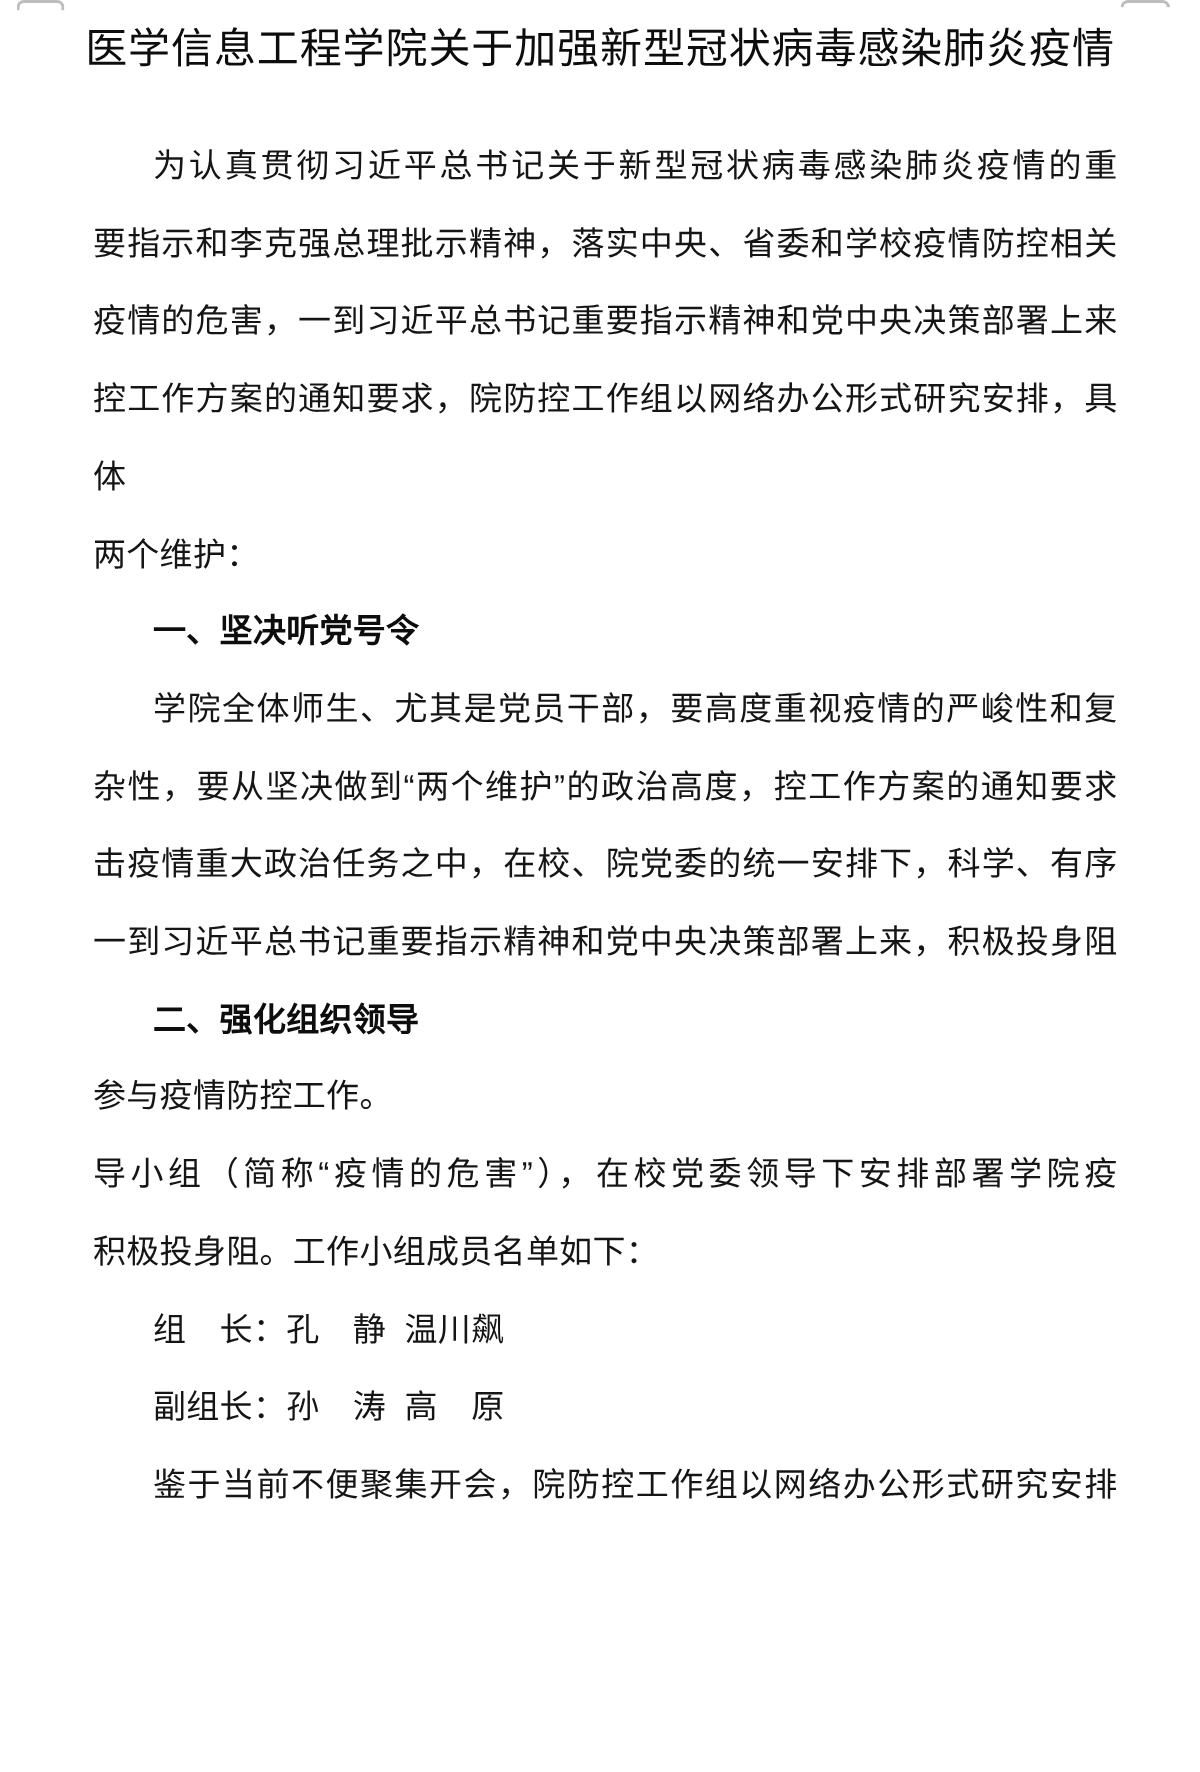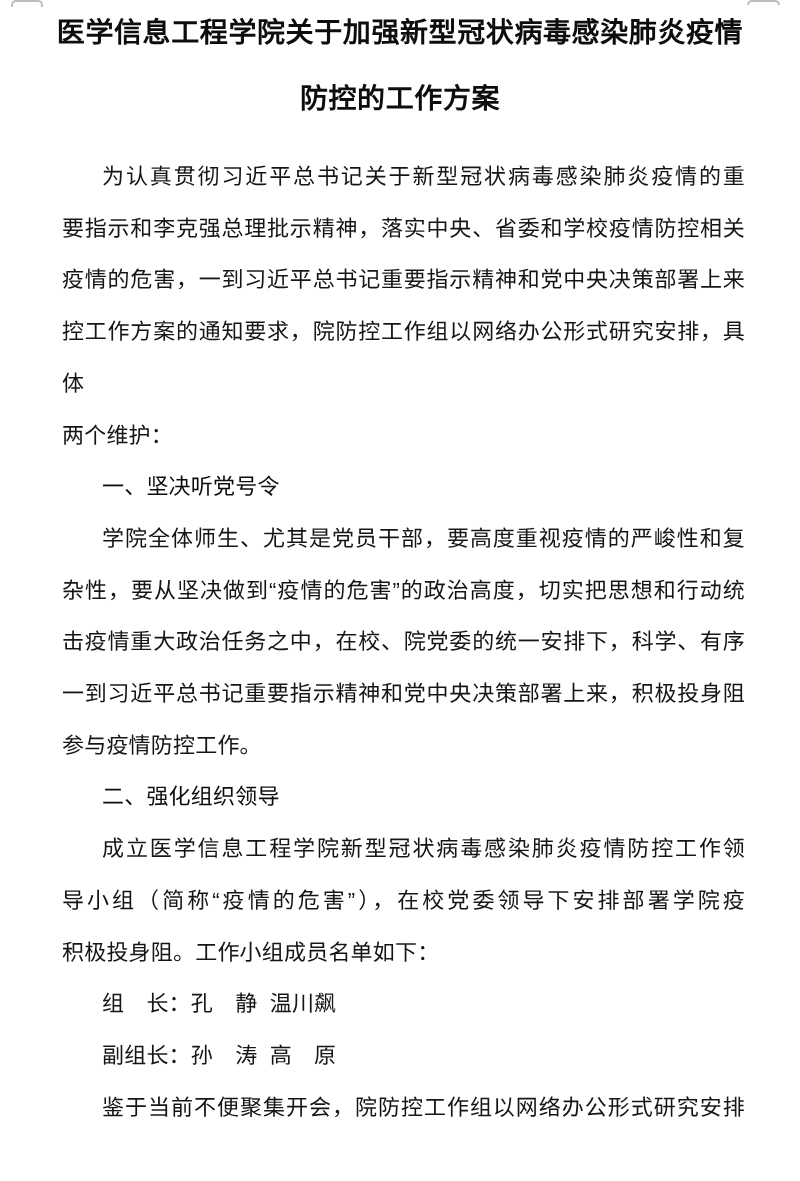--- a/index.html
+++ b/index.html
@@ -24,21 +24,21 @@
     border: 2px solid #bdbdbd;
     border-bottom: none;
     border-radius: 5px 5px 0 0;
   }
   .edge-artifact.left  { left: 11px;  width: 28px; height: 5px; }
   .edge-artifact.right { left: 747px; width: 29px; height: 3px; }
 
   .title-block {
     margin-top: 0;
     text-align: center;
-    font-weight: 700;
+    font-weight: 400;
     font-size: 28px;
     line-height: 66px;
     letter-spacing: 0.6px;
     color: #0d0d0d;
   }
   .content {
     margin-top: 19px;
     padding-left: 38px;
     padding-right: 55px;
   }
@@ -49,49 +49,47 @@
     color: #151515;
     text-align: left;
     margin-left: 24px;
   }
   .line.indent { text-indent: 40px; }
   .line.justify {
     text-align: justify;
     text-align-last: justify;
     text-justify: inter-character;
   }
-  .line.heading { font-weight: 400; color: #0d0d0d; }
+  .line.heading { font-weight: 700; color: #0d0d0d; }
   .line.name { word-spacing: 6px; }
 </style>
 </head>
 <body>
 
 <div class="page">
   <div class="edge-artifact left"></div>
   <div class="edge-artifact right"></div>
 
   <div class="title-block">
     <div class="title-line">医学信息工程学院关于加强新型冠状病毒感染肺炎疫情</div>
-    <div class="title-line">防控的工作方案</div>
   </div>
 
   <div class="content">
 
   <div class="line body indent justify">为认真贯彻习近平总书记关于新型冠状病毒感染肺炎疫情的重</div>
       <div class="line body justify">要指示和李克强总理批示精神，落实中央、省委和学校疫情防控相关</div>
       <div class="line body justify">疫情的危害，一到习近平总书记重要指示精神和党中央决策部署上来</div>
       <div class="line body justify">控工作方案的通知要求，院防控工作组以网络办公形式研究安排，具体</div>
       <div class="line body">两个维护：</div>
       <div class="line heading indent">一、坚决听党号令</div>
       <div class="line body indent justify">学院全体师生、尤其是党员干部，要高度重视疫情的严峻性和复</div>
-      <div class="line body justify">杂性，要从坚决做到“疫情的危害”的政治高度，切实把思想和行动统</div>
+      <div class="line body justify">杂性，要从坚决做到“两个维护”的政治高度，控工作方案的通知要求</div>
       <div class="line body justify">击疫情重大政治任务之中，在校、院党委的统一安排下，科学、有序</div>
       <div class="line body justify">一到习近平总书记重要指示精神和党中央决策部署上来，积极投身阻</div>
+      <div class="line heading indent">二、强化组织领导</div>
       <div class="line body">参与疫情防控工作。</div>
-      <div class="line heading indent">二、强化组织领导</div>
-      <div class="line body indent justify">成立医学信息工程学院新型冠状病毒感染肺炎疫情防控工作领</div>
       <div class="line body justify">导小组（简称“疫情的危害”），在校党委领导下安排部署学院疫</div>
       <div class="line body">积极投身阻。工作小组成员名单如下：</div>
       <div class="line name indent">组　长：孔　静 温川飙</div>
       <div class="line name indent">副组长：孙　涛 高　原</div>
       <div class="line body indent justify">鉴于当前不便聚集开会，院防控工作组以网络办公形式研究安排</div>
     </div>
 </div>
 
 </body></html>

